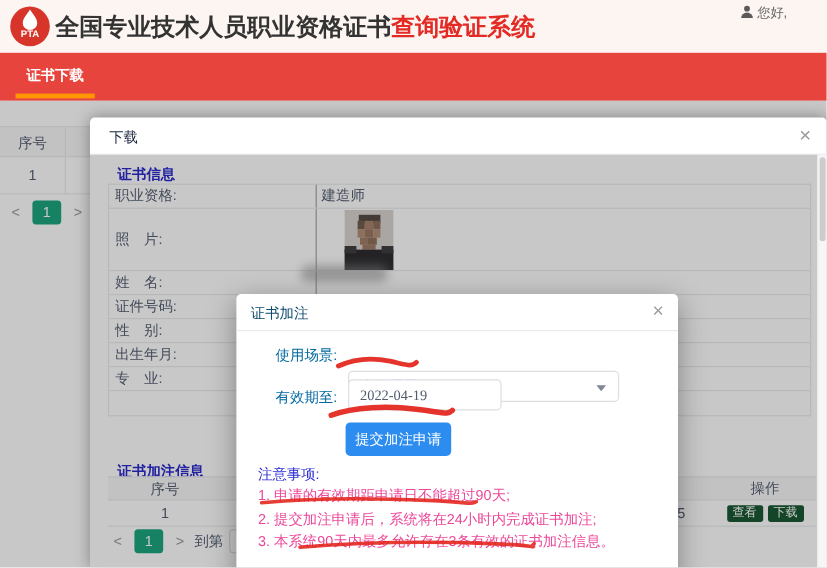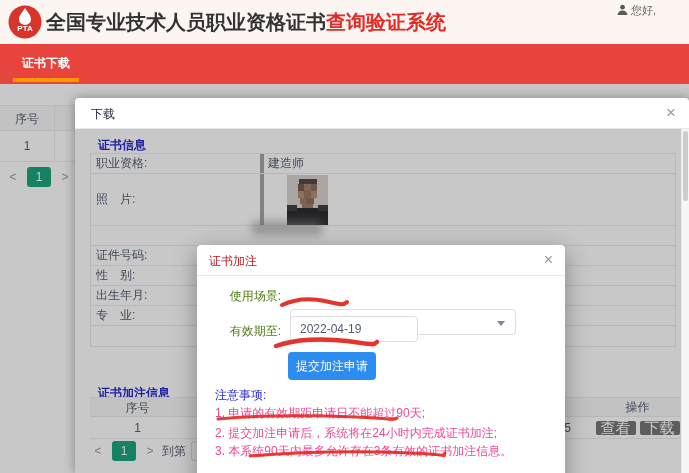--- a/index.html
+++ b/index.html
@@ -45,47 +45,47 @@
   .dl-title { position:absolute; left:16px; top:8px; font-size:12px; color:#17233d; }
   .dl-close { position:absolute; right:13px; top:4px; font-size:17px; color:#999; cursor:pointer; line-height:22px; }
   .dl-body { position:absolute; left:0; top:31px; right:8px; bottom:0; background:#fff; overflow:hidden; }
   .dl-scroll { position:absolute; right:0; top:129px; bottom:0; width:8px; background:#f6f6f6; border-left:1px solid #eaeaea; z-index:22; }
   .dl-scroll .thumb { position:absolute; left:1px; top:2px; width:5px; height:70px; background:#cccccc; border-radius:3px; cursor:pointer; }
 
   .sec-title { position:absolute; left:23px; font-size:12px; font-weight:bold; color:#2424cc; }
   .cert-form { position:absolute; left:15px; top:24px; width:586px; border:1px solid #e8eaec; font-size:12px; color:#515a6e; }
   .cf-row { display:flex; border-bottom:1px solid #e8eaec; }
   .cf-row:last-child { border-bottom:none; }
-  .cf-label { width:173px; border-right:4px solid #a3a3a3; padding-left:5px; display:flex; align-items:center; }
+  .cf-label { width:173px; border-right:1px solid #a3a3a3; padding-left:5px; display:flex; align-items:center; }
   .cf-value { flex:1; padding-left:4px; display:flex; align-items:center; position:relative; }
   .h20 { height:20px; } .h52 { height:52px;gap:19px; }
   .photo { margin:1px 0 0 0; }
   .name-blur { position:absolute; left:176px; top:92px; width:72px; height:14px; background:#8b8b8b; opacity:.55; filter:blur(4px); border-radius:6px; }
 
   .ann-info-table { position:absolute; left:15px; top:268px; width:590px; font-size:12px; color:#515a6e; }
   .ai-head { display:flex; height:20px; line-height:20px; background:#f8f8f9; border-top:1px solid #e8eaec; border-bottom:1px solid #e8eaec; }
   .ai-row { display:flex; height:22px; align-items:center; border-bottom:1px solid #e8eaec; }
   .ai-c1 { width:95px; text-align:center; }
   .ai-c2 { width:410px; text-align:right; padding-right:24px; }
   .ai-c3 { width:85px; text-align:center; display:flex; justify-content:center; gap:4px; align-items:center; }
-  .mini-btn { background:#737373; color:#fff; font-size:15px; border:none; border-radius:2px; padding:2px 5px; cursor:pointer; line-height:10px; }
+  .mini-btn { background:#14532d; color:#fff; font-size:10px; border:none; border-radius:2px; padding:2px 5px; cursor:pointer; line-height:10px; }
   .ann-pager { left:15px; top:312px; position:absolute; }
 
   
   .ann-modal { position:absolute; left:197px; top:245px; width:368px; height:300px; background:#fff; border-radius:4px;
                box-shadow:0 6px 24px rgba(0,0,0,.35); z-index:30; font-size:12px; }
   .am-header { position:relative; height:31px; border-bottom:1px solid #e8eaec; }
-  .am-title { position:absolute; left:12px; top:8px; color:#b91c1c; }
+  .am-title { position:absolute; left:12px; top:8px; color:#0c4a6e; }
   .am-close { position:absolute; right:12px; top:4px; font-size:16px; color:#999; cursor:pointer; line-height:22px; }
-  .am-label { position:absolute; width:56px; text-align:right; color:#4d7c0f; }
+  .am-label { position:absolute; width:56px; text-align:right; color:#0369a1; }
   .am-select { position:absolute; left:93px; top:36px; width:226px; height:26px; border:1px solid #dcdee2; border-radius:4px;
                background:#fff; line-height:24px; padding-left:9px; color:#1d4ed8; cursor:pointer;margin-top:28px; }
   .chevron { position:absolute; right:10px; top:11px; width:0; height:0; border-left:4px solid transparent; border-right:4px solid transparent; border-top:5px solid #808695; }
   .am-input { position:absolute; left:93px; top:71px; width:128px; height:26px; border:1px solid #dcdee2; border-radius:4px;
-              padding-left:9px; font-size:12px; color:#515a6e; font-family:Liberation Sans, sans-serif; background:#fff; }
+              padding-left:9px; font-size:12px; color:#515a6e; font-family:Liberation Serif, serif; background:#fff; }
   .am-submit { position:absolute; left:91px; top:107px; width:88px; height:28px; background:#2d8cf0; color:#fff; border:none;
                border-radius:4px; font-size:12px; cursor:pointer; font-family:inherit; }
   .notes-title { position:absolute; left:18px; top:142px; color:#2c2cd2; font-weight:normal; }
   .note-line { position:absolute; left:18px; color:#ec4899; white-space:nowrap; }
   .n1 { top:160px; } .n2 { top:180px; } .n3 { top:198px; }
   .red-mark { position:absolute; pointer-events:none; }
   .rm1 { left:82px; top:50px; } .rm2 { left:76px; top:89px; }
   .rm3 { left:19px; top:167px; } .rm4 { left:51px; top:203px; }
 </style>
 </head>
@@ -169,20 +169,21 @@
               <rect x="13" y="23" width="6" height="6" fill="#a27a62"></rect>
               <rect x="19" y="23" width="8" height="6" fill="#8d6b55"></rect>
               <rect x="15" y="29" width="11" height="4" fill="#9c7963"></rect>
               <rect x="0" y="33" width="41" height="17" fill="#28262a"></rect>
               <rect x="0" y="30" width="10" height="6" fill="#3a383c"></rect>
               <rect x="31" y="30" width="10" height="6" fill="#3a383c"></rect>
             </svg>
           </div>
         </div>
         <div class="cf-row h20">
+          <div class="cf-label">姓　名:</div>
           <div class="cf-value"></div>
         </div>
         <div class="cf-row h20">
           <div class="cf-label">证件号码:</div>
           <div class="cf-value"></div>
         </div>
         <div class="cf-row h20">
           <div class="cf-label">性　别:</div>
           <div class="cf-value"></div>
         </div>

